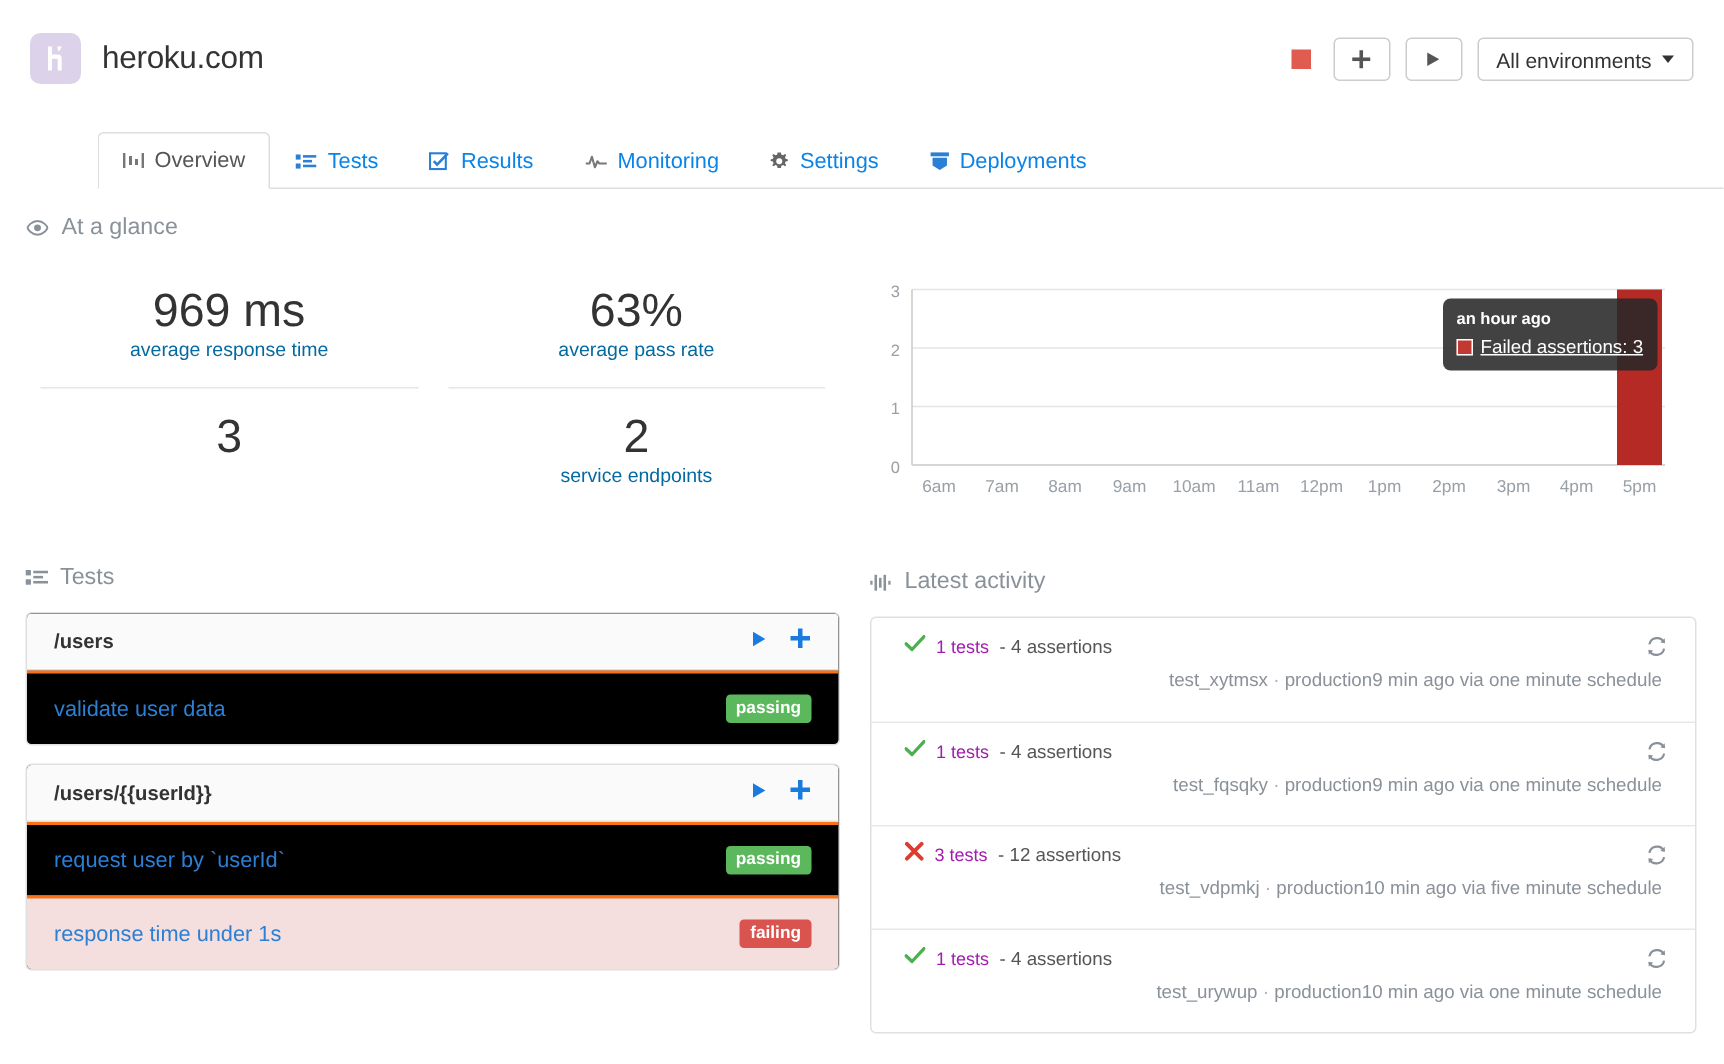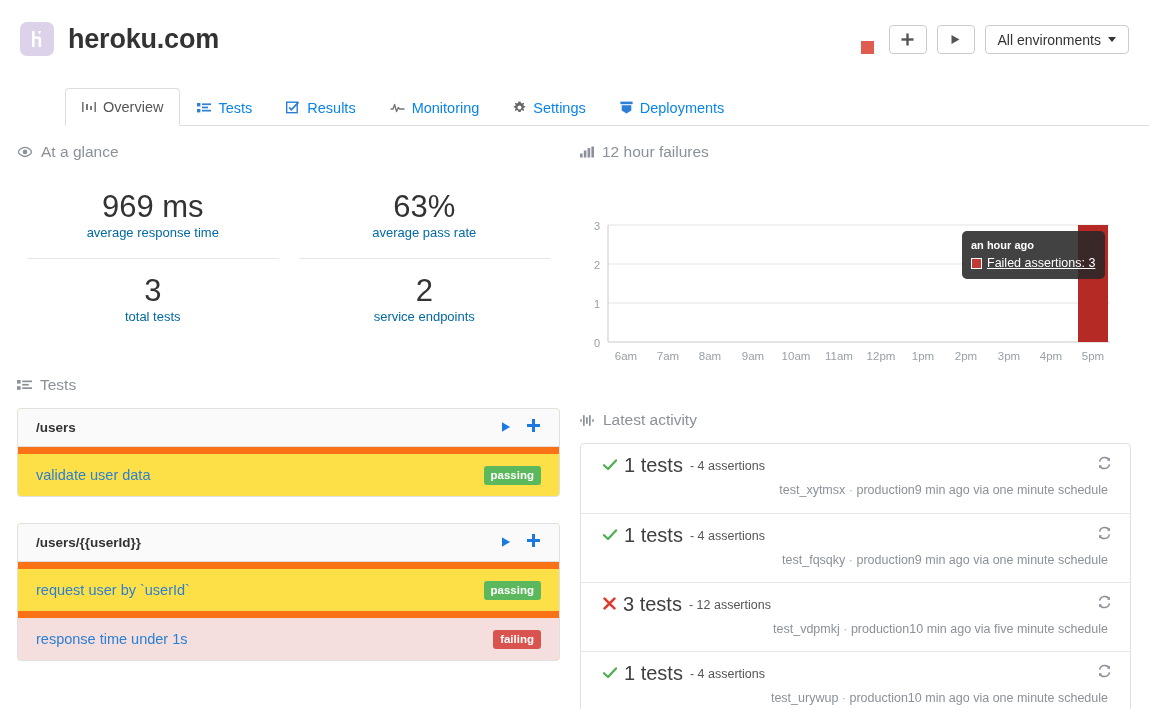--- a/index.html
+++ b/index.html
@@ -19,26 +19,26 @@
   }
   .brand { position: absolute; left: 20px; top: 22px; display: flex; align-items: center; }
   .logo-box {
     width: 34px; height: 34px; border-radius: 7px;
     background: #dcd3ea;
     display: flex; align-items: center; justify-content: center;
     margin-right: 14px;
   }
   .logo-glyph { display:block; }
   .brand-title {
-    font-size: 27px; font-weight: 700; color: #333; letter-spacing: -0.2px;
+    font-size: 21px; font-weight: 400; color: #333; letter-spacing: -0.2px;
     line-height: 34px;
   }
   .header-controls {
     position: absolute; right: 20px; top: 25px;
-    display: flex; align-items: flex-end; gap: 10px;
+    display: flex; align-items: center; gap: 10px;
   }
   .status-square { width: 13px; height: 13px; background: #e05b50; margin-right: 5px; }
   .btn {
     height: 29px; min-width: 29px;
     border: 1px solid #ccc; border-radius: 4px; background: #fff;
     display: flex; align-items: center; justify-content: center;
     color: #555; font-size: 13px; padding: 0 10px;
     font-family: "Liberation Sans", sans-serif;
   }
   .btn-icon { width: 38px; padding: 0; }
@@ -100,50 +100,50 @@
     color: #fff; font-size: 12.5px; line-height: 17px;
     z-index: 5; white-space: nowrap;
   }
   .tooltip-title { font-weight: bold; font-size: 11px; margin-bottom: 1px; }
   .tooltip-row { display: flex; align-items: center; gap: 5px; font-size: 12.5px; text-decoration: underline; }
   .tt-swatch { width: 11px; height: 11px; background: #c23934; border: 1.5px solid #ffffff; }
 
   
   .card {
     border: 1px solid #e0e0e0; border-radius: 4px;
-    background: #fde047; margin-bottom: 26px; overflow: hidden;
+    background: #000000; margin-bottom: 12px; overflow: hidden;
   }
   .card-head {
     background: #fafafa; border-bottom: 1px solid #e0e0e0;
     padding: 10px 18px; display: flex; align-items: center; justify-content: space-between;
     height: 38px;
   }
   .card-head-title { font-size: 13.5px; font-weight: bold; color: #333; }
   .card-head-actions { display: flex; align-items: center; gap: 14px; }
   .test-row {
     display: flex; align-items: center; justify-content: space-between;
     padding: 13px 18px; height: 49px;
-    border-top: 7px solid #f97316;
+    border-top: 2px solid #f97316;
   }
   .test-row:first-child { border-top: none; }
   .test-row.failing { background: #f4dede; }
   .test-name { font-size: 14.5px; color: #2b7fd4; }
   .badge {
     font-size: 11.5px; color: #fff; border-radius: 3px;
     padding: 3px 7px 4px; font-weight: bold; line-height: 12px;
   }
   .badge.passing { background: #5cb85c; }
   .badge.failing { background: #d9534f; }
 
   
   .activity-card { border: 1px solid #e0e0e0; border-radius: 4px; background: #fff; }
   .act-row { padding: 10px 22px 10px 22px; border-top: 1px solid #e8e8e8; height: 69px; position: relative; }
   .act-row:first-child { border-top: none; }
   .act-line1 { display: flex; align-items: center; gap: 7px; }
-  .act-count { font-size: 20px; color: #404040; font-weight: 400; }
+  .act-count { font-size: 12px; color: #a21caf; font-weight: 400; }
   .act-assert { font-size: 12.5px; color: #555; }
   .act-line2 {
     display: flex; align-items: baseline; justify-content: flex-end;
     margin-top: 6px; font-size: 12.5px; color: #8a9199;
   }
   .act-refresh { position: absolute; right: 18px; top: 12px; }
   .dot-sep { color: #aab; }
 </style>
 </head>
 <body>
@@ -261,21 +261,20 @@
     </div>
 
     <div class="stats">
       <div class="stat-col">
         <div class="stat-cell">
           <div class="stat-value">969 ms</div>
           <div class="stat-label">average response time</div>
         </div>
         <div class="stat-cell bordered">
           <div class="stat-value">3</div>
-          <div class="stat-label">total tests</div>
         </div>
       </div>
       <div class="stat-col">
         <div class="stat-cell">
           <div class="stat-value">63%</div>
           <div class="stat-label">average pass rate</div>
         </div>
         <div class="stat-cell bordered">
           <div class="stat-value">2</div>
           <div class="stat-label">service endpoints</div>
@@ -342,31 +341,20 @@
       </div>
       <div class="test-row failing">
         <span class="test-name">response time under 1s</span>
         <span class="badge failing">failing</span>
       </div>
     </div>
   </div>
 
   <div class="col-right">
 
-    <div class="section-head">
-      <span class="shicon">
-        <svg width="14" height="12" viewBox="0 0 14 12" aria-hidden="true">
-          <rect x="0" y="7.5" width="2.6" height="4" fill="#8a9199"></rect>
-          <rect x="3.8" y="4.5" width="2.6" height="7" fill="#8a9199"></rect>
-          <rect x="7.6" y="2" width="2.6" height="9.5" fill="#8a9199"></rect>
-          <rect x="11.4" y="0.5" width="2.6" height="11" fill="#8a9199"></rect>
-        </svg>
-      </span>
-      <span>12 hour failures</span>
-    </div>
 
     <div class="chart-wrap">
       <svg class="chart-svg" width="551" height="190" viewBox="0 0 551 190" aria-hidden="true">
 
         <line x1="28" y1="50" x2="530" y2="50" stroke="#e4e4e4" stroke-width="1"></line>
         <line x1="28" y1="89" x2="530" y2="89" stroke="#e4e4e4" stroke-width="1"></line>
         <line x1="28" y1="128" x2="530" y2="128" stroke="#e4e4e4" stroke-width="1"></line>
         <line x1="28" y1="167" x2="530" y2="167" stroke="#c9c9c9" stroke-width="1"></line>
 
         <line x1="28" y1="50" x2="28" y2="167" stroke="#c9c9c9" stroke-width="1"></line>

